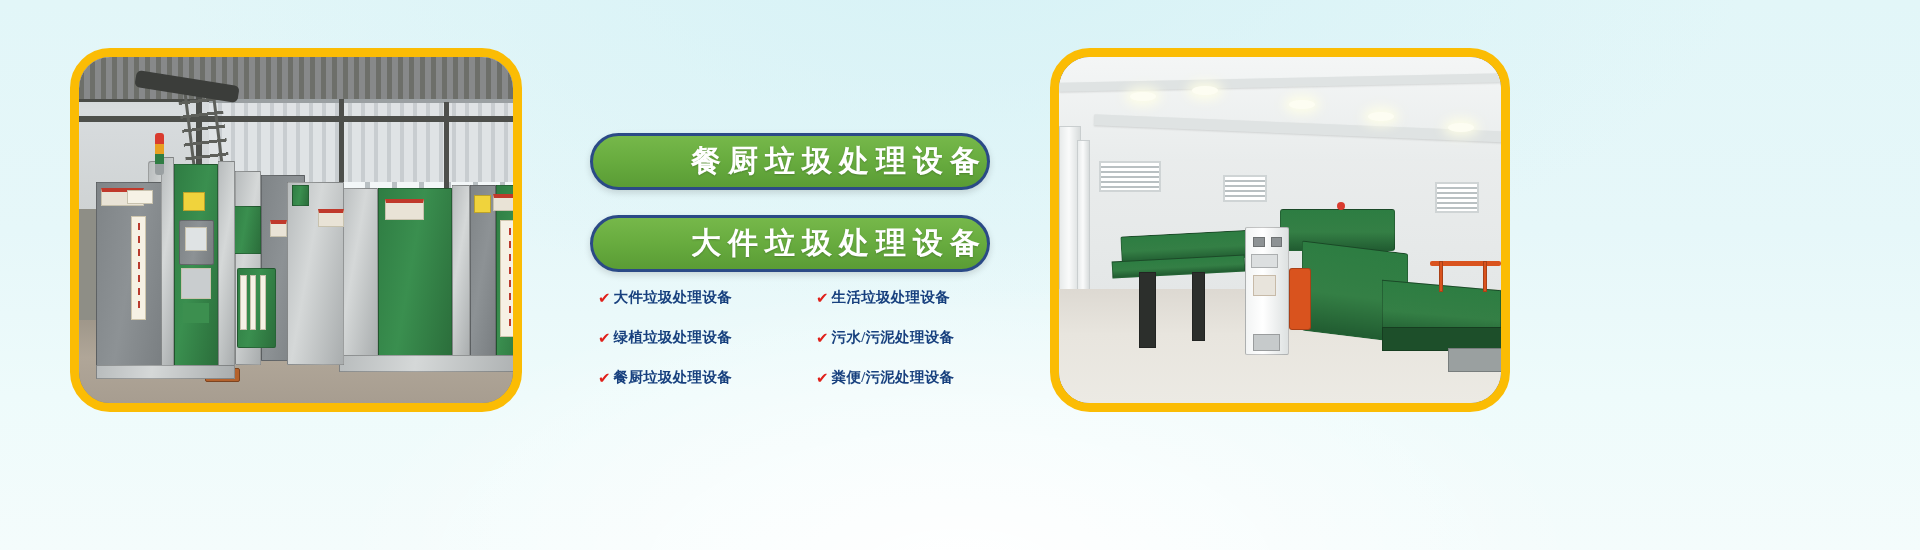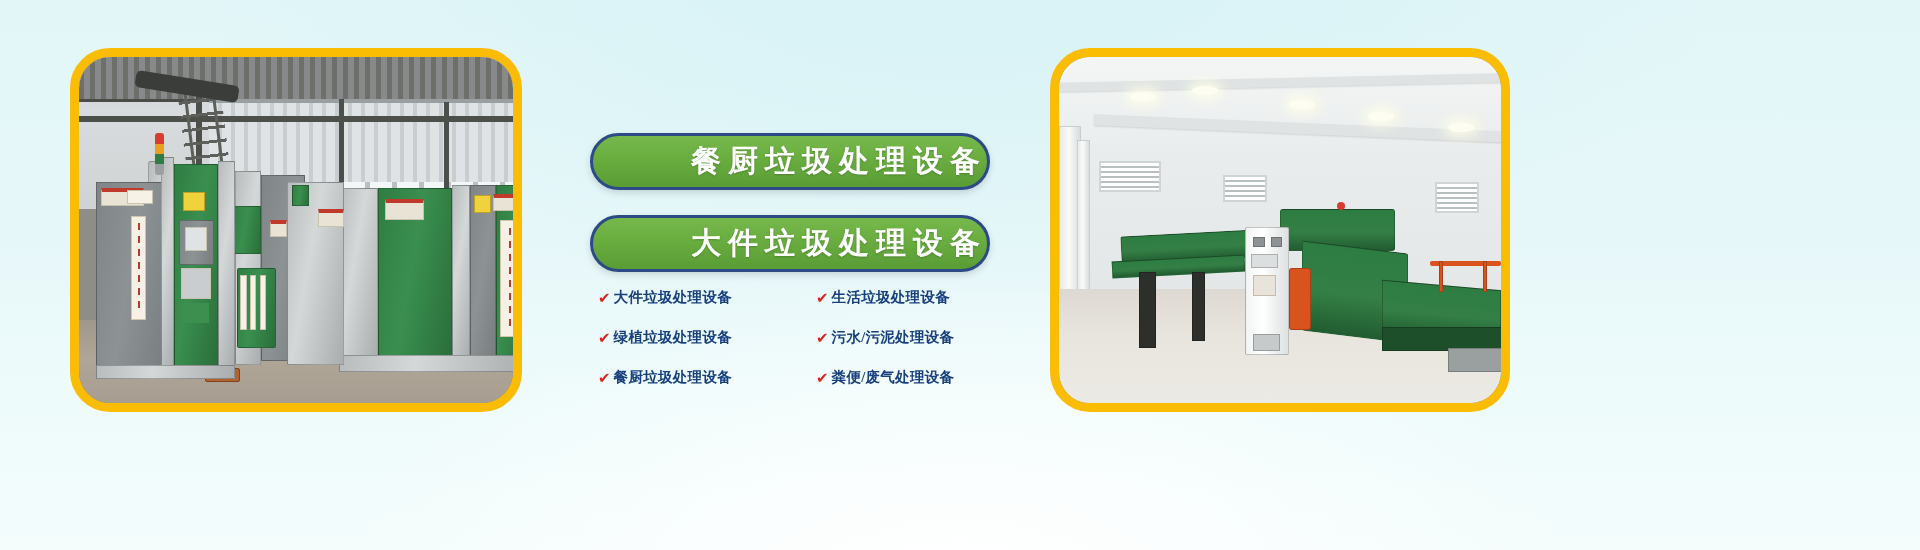--- a/index.html
+++ b/index.html
@@ -249,18 +249,18 @@
       <div class="bullet">
         <span class="chk">✔</span>
         <span class="bullet-label">污水/污泥处理设备</span>
       </div>
       <div class="bullet">
         <span class="chk">✔</span>
         <span class="bullet-label">餐厨垃圾处理设备</span>
       </div>
       <div class="bullet">
         <span class="chk">✔</span>
-        <span class="bullet-label">粪便/废气处理设备</span>
+        <span class="bullet-label">粪便/污泥处理设备</span>
       </div>
     </div>
 
   </div>
 </div>
 
 </body></html>

